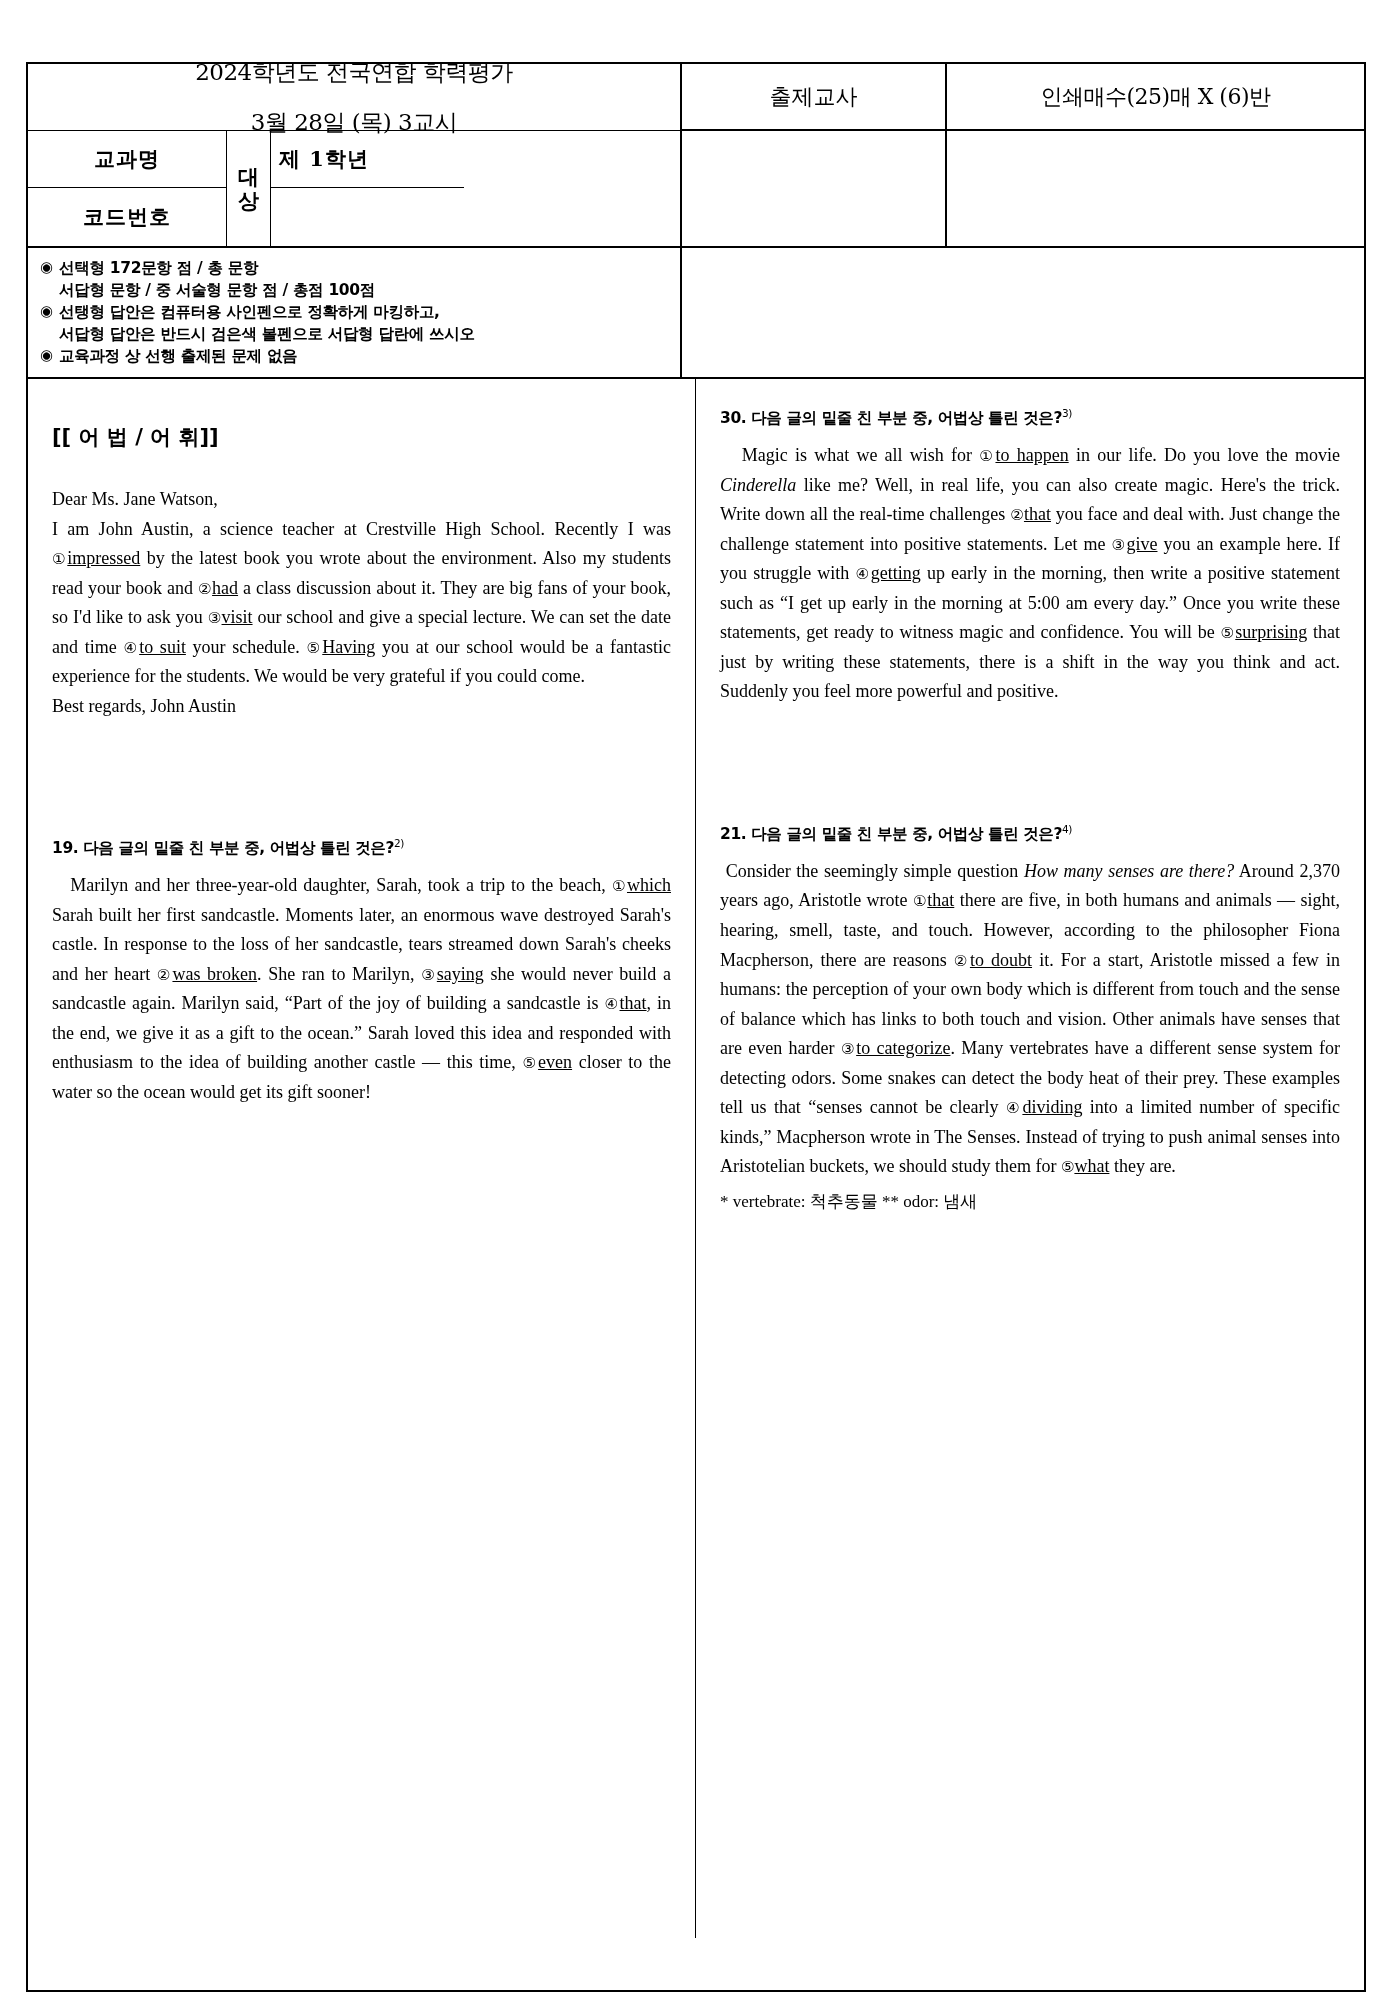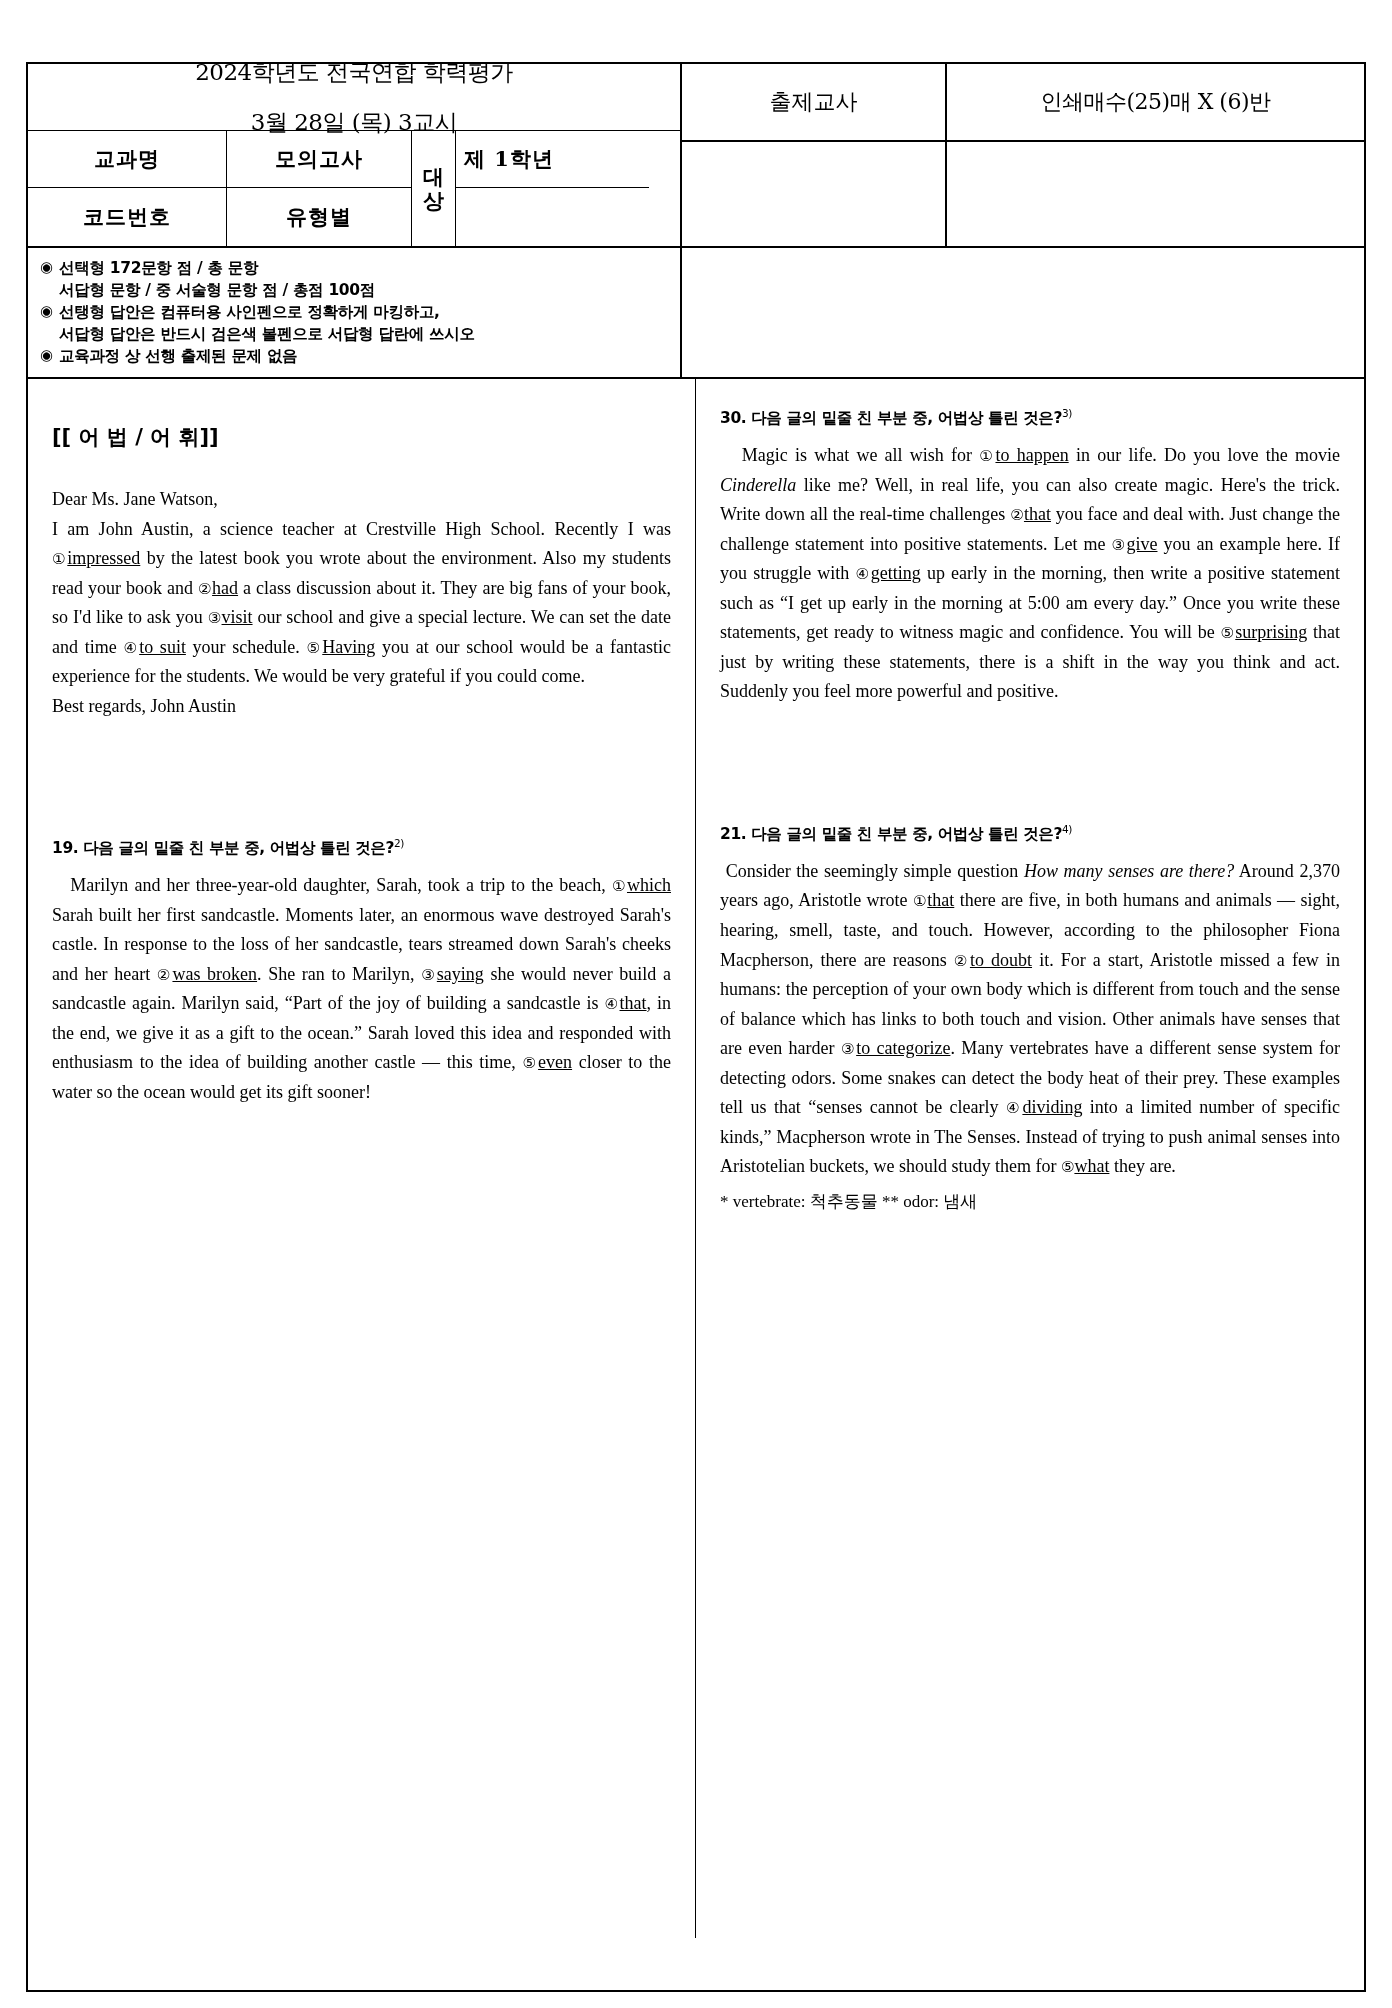--- a/index.html
+++ b/index.html
@@ -81,21 +81,21 @@
     line-height: 1.12;
   }
   .hg-d .hg-cell { font-size: 21px; justify-content: flex-start; padding-left: 8px; }
 
   .hdr-right {
     flex: 1;
     display: flex;
     flex-direction: column;
   }
   .hr-top {
-    height: 78px;
+    height: 67px;
     display: flex;
     border-bottom: 2px solid #000;
   }
   .hr-bot {
     flex: 1;
     display: flex;
   }
   .hr-teacher {
     width: 265px;
     border-right: 2px solid #000;
@@ -194,24 +194,20 @@
     <div class="hdr-left">
       <div class="hdr-title">
         <div>2024학년도 전국연합 학력평가</div>
         <div>3월 28일 (목) 3교시</div>
       </div>
       <div class="hdr-grid">
         <div class="hg-col hg-a">
           <div class="hg-cell top">교과명</div>
           <div class="hg-cell">코드번호</div>
         </div>
-        <div class="hg-col hg-b">
-          <div class="hg-cell top">모의고사</div>
-          <div class="hg-cell">유형별</div>
-        </div>
         <div class="hg-col hg-c">
           <div class="hg-vert">
             <span>대</span>
             <span>상</span>
           </div>
         </div>
         <div class="hg-col hg-d">
           <div class="hg-cell top">제 1학년</div>
           <div class="hg-cell"></div>
         </div>

